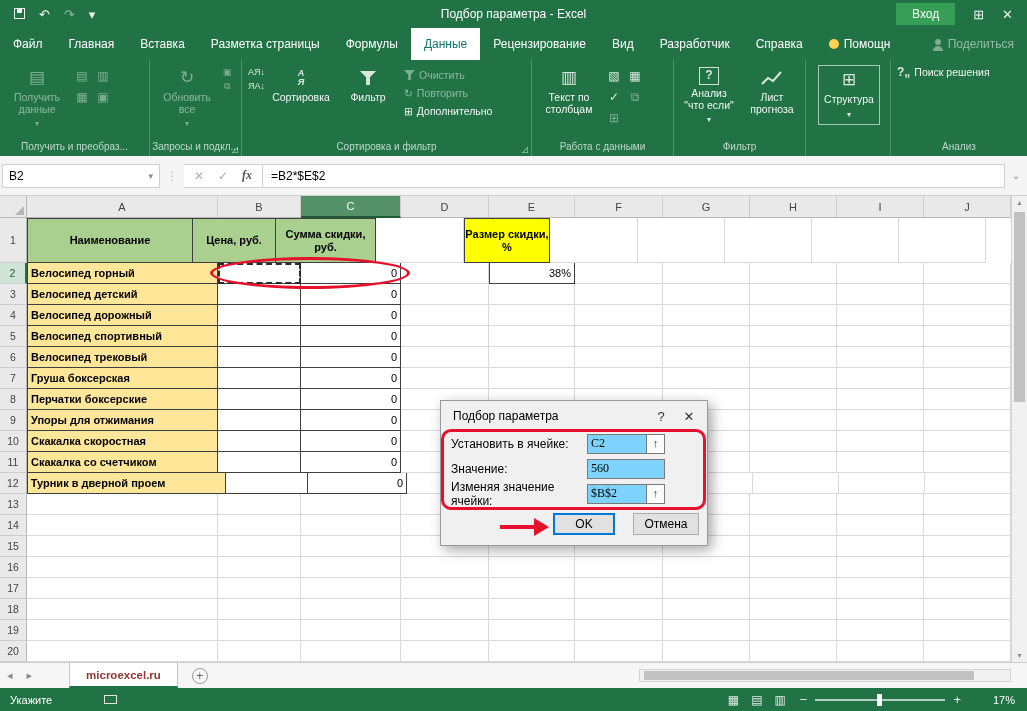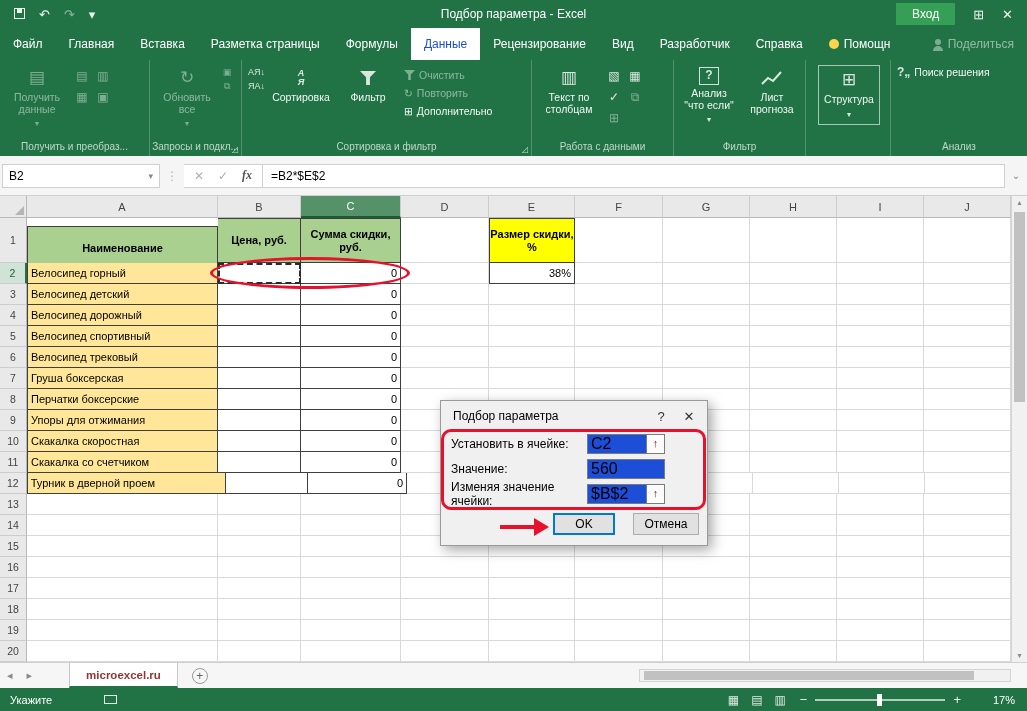--- a/index.html
+++ b/index.html
@@ -14,21 +14,21 @@
   .icon-save { display:inline-block; width:11px; height:11px; border:1px solid #eaf3ee; position:relative; }
   .icon-save::after { content:""; position:absolute; left:2px; top:0; width:5px; height:4px; background:#eaf3ee; }
   .tb-title { position:absolute; left:0; right:0; text-align:center; font-size:12px; color:#fff; pointer-events:none; }
   .tb-right { margin-left:auto; display:flex; align-items:center; gap:18px; padding-right:14px; }
   .signin { background:#35a055; color:#fff; font-size:12px; padding:4px 16px; cursor:pointer; }
   .dim { opacity:.5; }
 
   
   .ribbon-tabs { position:absolute; left:0; top:28px; width:100%; height:32px; background:#217346; display:flex; align-items:stretch; color:#fff; }
   .rtab { display:flex; align-items:center; gap:5px; padding:0 13px; font-size:12px; cursor:pointer; white-space:nowrap; }
-  .rtab.active { background:#fff; color:#1d4ed8; }
+  .rtab.active { background:#fff; color:#0f766e; }
   .bulb { display:inline-block; width:10px; height:10px; border-radius:50%; background:#ffd34d; }
   .person { display:inline-block; width:10px; height:10px; position:relative; }
   .person::before { content:""; position:absolute; left:2px; top:0; width:6px; height:6px; border-radius:50%; background:#d9e6df; }
   .person::after { content:""; position:absolute; left:0; bottom:-2px; width:10px; height:5px; border-radius:5px 5px 0 0; background:#d9e6df; }
   .rt-spacer { flex:1; }
 
   
   .ribbon { position:absolute; left:0; top:60px; width:100%; height:96px; background:#217346; color:#fff; display:flex; }
   .rgroup { position:relative; height:100%; border-right:1px solid rgba(255,255,255,.22); display:flex; flex-direction:column; flex:0 0 auto; }
   .rbody { flex:1; display:flex; align-items:flex-start; padding:5px 4px 0 6px; gap:5px; }
@@ -74,21 +74,21 @@
   .grow { display:flex; height:21px; }
   .grow.r1 { height:45px; }
   .rowhdr { width:27px; background:#e9e9e9; color:#444; font-size:10.5px; display:flex; align-items:center; justify-content:center; border-right:1px solid #b8b8b8; border-bottom:1px solid #cdcdcd; cursor:pointer; }
   .rowhdr.sel { background:#cfe3d6; color:#1d5c36; border-right:2px solid #217346; }
   .cell { height:100%; border-right:1px solid #d9d9d9; border-bottom:1px solid #d9d9d9; font-size:11px; display:flex; align-items:center; overflow:hidden; white-space:nowrap; background:#fff; color:#000; cursor:cell; }
   .cell.dark { border-right-color:#3f3f3f; border-bottom-color:#3f3f3f; }
   .cell.bl { border-left:1px solid #3f3f3f; }
   .cell.bt { border-top:1px solid #3f3f3f; }
   .cell.hdr-green { background:#a9d08e; font-weight:bold; justify-content:center; text-align:center; white-space:normal; line-height:13px; }
   .cell.hdr-yellow { background:#ffff00; font-weight:bold; justify-content:center; text-align:center; white-space:normal; line-height:13px; }
-  .cell.item { background:#ffe699; padding-left:3px; }
+  .cell.item { background:#ffe699; padding-left:3px;font-weight:bold; }
   .cell.num { justify-content:flex-end; padding-right:3px; }
   .cell.marching { outline:2px dashed #2b2b2b; outline-offset:-2px; }
 
   
   .vscroll { position:absolute; left:1011px; top:196px; width:16px; height:466px; background:#f1f1f1; border-left:1px solid #d4d4d4; }
   .varrow { position:absolute; left:0; width:100%; text-align:center; font-size:8px; color:#8a8a8a; cursor:pointer; }
   .varrow.up { top:2px; } .varrow.dn { bottom:2px; }
   .vthumb { position:absolute; left:2px; top:16px; width:11px; height:190px; background:#c1c1c1; cursor:grab; }
 
   
@@ -110,21 +110,21 @@
   .zoomthumb { position:absolute; left:62px; top:-5px; width:5px; height:12px; background:#fff; }
   .zoomlvl { width:46px; text-align:right; margin-right:12px; cursor:pointer; }
 
   
   .dialog { position:absolute; left:440px; top:400px; width:268px; height:146px; background:#f0f0f0; border:1px solid #9a9a9a; box-shadow:4px 4px 12px rgba(0,0,0,.35); z-index:60; font-size:12px; }
   .dlg-title { height:30px; display:flex; align-items:center; padding:0 4px 0 12px; }
   .dlg-title-text { flex:1; color:#000; }
   .dlg-btn { width:28px; height:22px; display:flex; align-items:center; justify-content:center; color:#333; font-size:13px; cursor:pointer; }
   .dlg-row { display:flex; align-items:center; height:25px; padding:0 10px; }
   .dlg-label { flex:0 0 136px; color:#000; }
-  .dlg-input { width:60px; height:20px; border:1px solid #7a7a7a; font-size:16px; padding:0 3px; background:#1d4ed8; font-family:Liberation Sans, sans-serif; }
+  .dlg-input { width:60px; height:20px; border:1px solid #7a7a7a; font-size:12px; padding:0 3px; background:#7dd3fc; font-family:Liberation Serif, serif; }
   .dlg-input.wide { width:78px; }
   .range-btn { width:18px; height:20px; border:1px solid #7a7a7a; border-left:none; background:#fbfbfb; display:flex; align-items:center; justify-content:center; cursor:pointer; }
   .range-arrow { color:#b00; font-size:11px; line-height:1; }
   .dlg-ok { position:absolute; left:112px; bottom:10px; width:62px; height:22px; background:#e1e1e1; border:2px solid #0078d7; font-size:12px; cursor:pointer; font-family:"Liberation Sans", sans-serif; }
   .dlg-cancel { position:absolute; left:192px; bottom:10px; width:66px; height:22px; background:#e1e1e1; border:1px solid #adadad; font-size:12px; cursor:pointer; font-family:"Liberation Sans", sans-serif; }
 
   
   .ann { position:absolute; z-index:70; pointer-events:none; }
   .ann.ellipse { left:210px; top:257px; width:200px; height:32px; border:3px solid #e8112d; border-radius:50%; }
   .ann.fieldbox { left:441px; top:429px; width:265px; height:81px; border:3px solid #e8112d; border-radius:10px; }
@@ -333,21 +333,21 @@
         <div class="colhdr" style="width: 87px;">G</div>
         <div class="colhdr" style="width: 87px;">H</div>
         <div class="colhdr" style="width: 87px;">I</div>
         <div class="colhdr" style="width: 87px;">J</div>
       </div>
   </div>
 
   <div class="grid">
       <div class="grow r1">
         <div class="rowhdr">1</div>
-        <div class="cell hdr-green dark bl bt" style="width: 191px; margin-top: 8px;">Наименование</div>
+        <div class="cell hdr-green dark bl bt" style="width: 166px;">Наименование</div>
         <div class="cell hdr-green dark bt" style="width: 83px;">Цена, руб.</div>
         <div class="cell hdr-green dark bt" style="width: 100px;">Сумма скидки, руб.</div>
         <div class="cell" style="width: 88px;"></div>
         <div class="cell hdr-yellow dark bl bt" style="width: 86px;">Размер скидки, %</div>
         <div class="cell" style="width: 88px;"></div>
         <div class="cell" style="width: 87px;"></div>
         <div class="cell" style="width: 87px;"></div>
         <div class="cell" style="width: 87px;"></div>
         <div class="cell" style="width: 87px;"></div>
       </div>

